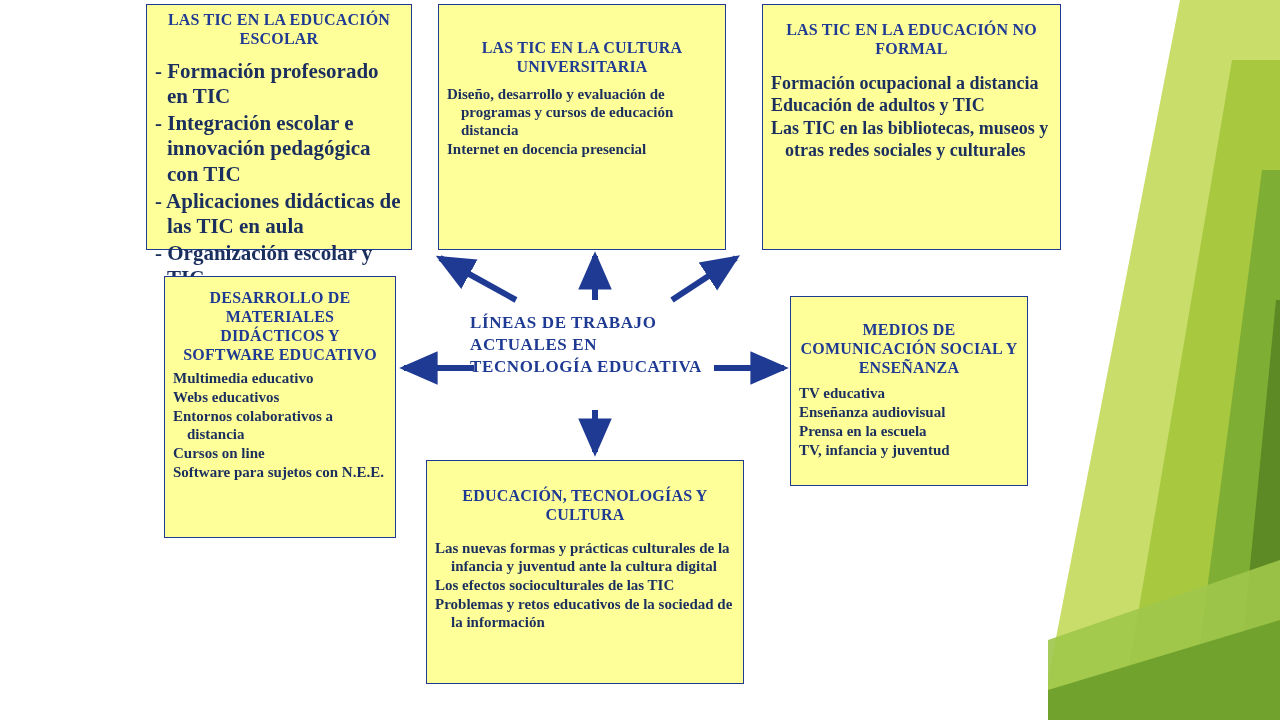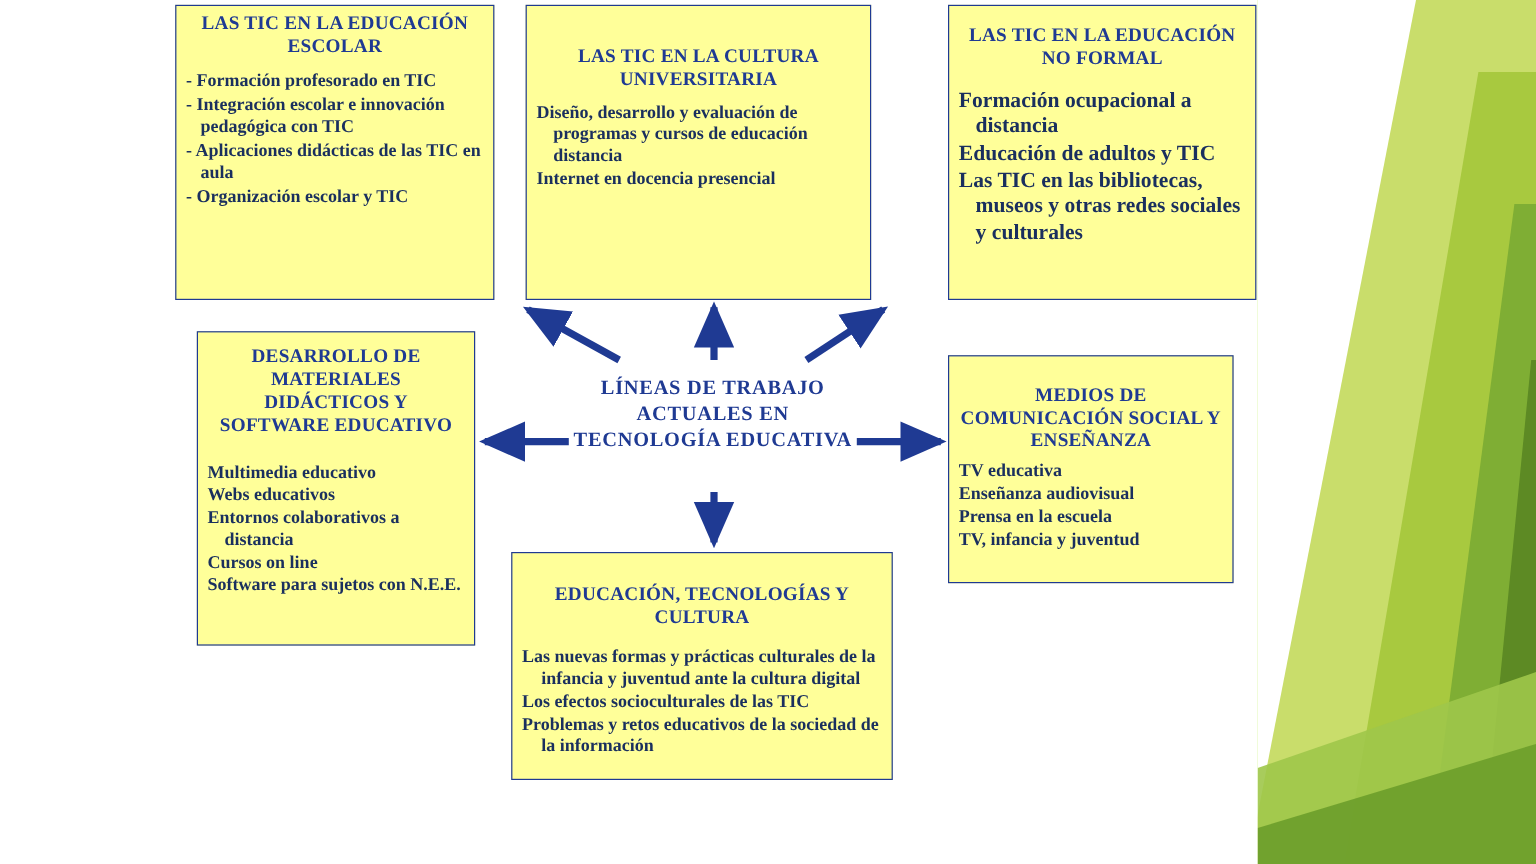--- a/index.html
+++ b/index.html
@@ -73,69 +73,69 @@
     text-indent: 0;
   }
 
   
   #box-escolar {
     left: 146px; top: 4px; width: 266px; height: 246px;
     font-size: 15px;
   }
   #box-escolar .title { font-size: 16px; }
   #box-escolar ul { margin-top: 10px; }
-  #box-escolar ul li { font-size: 15px; margin-bottom: 2px; }
+  #box-escolar ul li { font-size: 21px; margin-bottom: 2px; }
 
   #box-universitaria {
     left: 438px; top: 4px; width: 288px; height: 246px;
     font-size: 15px;
   }
   #box-universitaria .title { font-size: 16px; margin-top: 28px; }
   #box-universitaria ul { margin-top: 8px; }
   #box-universitaria ul li { font-size: 15px; padding-left: 14px; text-indent: -14px; }
 
   #box-noformal {
-    left: 790px; top: 4px; width: 257px; height: 246px;
+    left: 762px; top: 4px; width: 299px; height: 246px;
     font-size: 15px;
   }
   #box-noformal .title { font-size: 16px; margin-top: 10px; }
   #box-noformal ul { margin-top: 14px; }
   #box-noformal ul li { font-size: 18px; padding-left: 14px; text-indent: -14px; }
 
   #box-materiales {
     left: 164px; top: 276px; width: 232px; height: 262px;
     font-size: 15px;
   }
   #box-materiales .title { font-size: 16px; margin-top: 6px; }
-  #box-materiales ul { margin-top: 20px; }
+  #box-materiales ul { margin-top: 4px; }
   #box-materiales ul li { font-size: 15px; padding-left: 14px; text-indent: -14px; }
 
   #box-medios {
     left: 790px; top: 296px; width: 238px; height: 190px;
     font-size: 15px;
   }
   #box-medios .title { font-size: 16px; margin-top: 18px; }
   #box-medios ul { margin-top: 6px; }
   #box-medios ul li { font-size: 15px; }
 
   #box-cultura {
-    left: 426px; top: 460px; width: 318px; height: 190px;
+    left: 426px; top: 460px; width: 318px; height: 224px;
     font-size: 15px;
   }
   #box-cultura .title { font-size: 16px; margin-top: 20px; }
   #box-cultura ul { margin-top: 14px; }
   #box-cultura ul li { font-size: 15px; padding-left: 16px; text-indent: -16px; }
 
   
   #center-label {
     position: absolute;
     left: 470px;
     top: 312px;
     width: 248px;
-    text-align: center;
+    text-align: left;
     font-weight: bold;
     font-size: 17px;
     line-height: 1.28;
     color: #1f3a93;
     letter-spacing: 0.6px;
   }
 
   
   #arrows {
     position: absolute;

